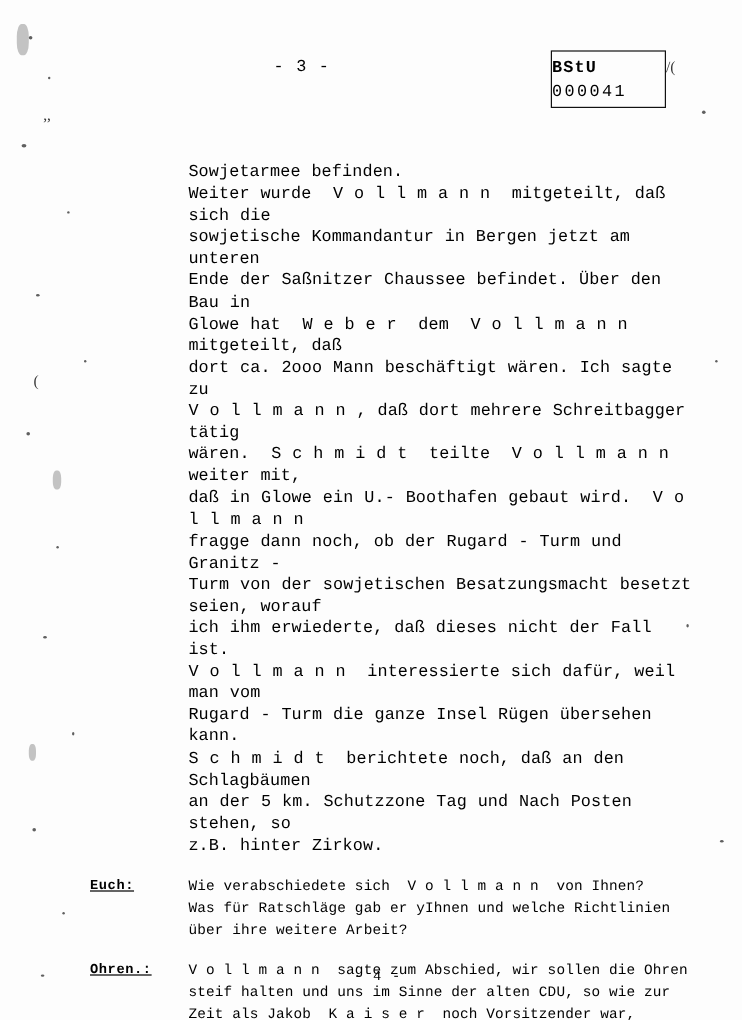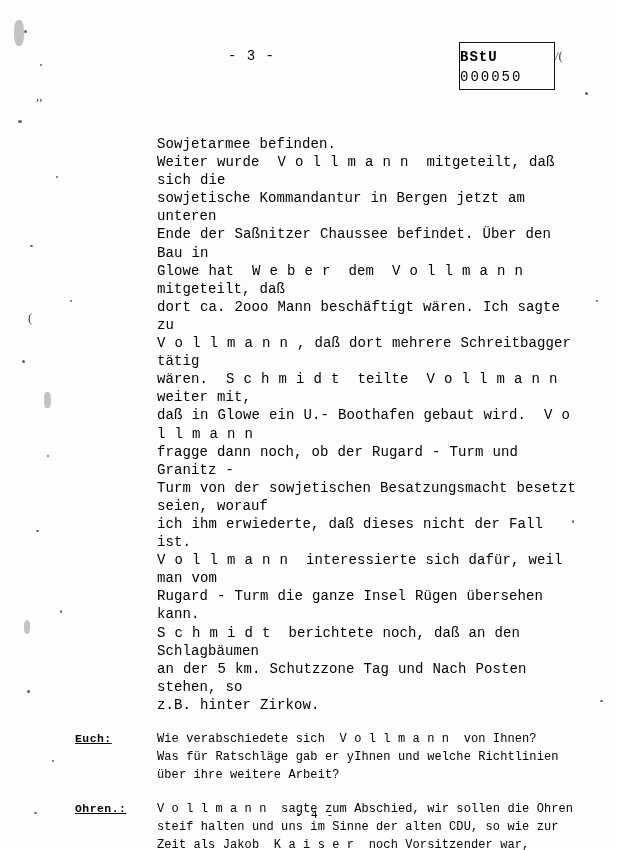--- a/index.html
+++ b/index.html
@@ -145,21 +145,21 @@
   <div class="smudge" style="left:24px;  top:620px; width:6px;  height:14px;"></div>
 
   <div class="edge-mark" style="left:36px; top:88px;">,,</div>
   <div class="edge-mark" style="left:28px; top:310px;">(</div>
   <div class="edge-mark" style="left:555px; top:48px;">/(</div>
 
   <div class="page-number-top">- 3 -</div>
 
   <div class="stamp">
     <div class="stamp-label">BStU</div>
-    <div class="stamp-number">000050</div>
+    <div class="stamp-number">000041</div>
   </div>
 
   <div class="body-block">
 
     <div class="para">Sowjetarmee befinden.
 Weiter wurde  V o l l m a n n  mitgeteilt, daß sich die
 sowjetische Kommandantur in Bergen jetzt am unteren
 Ende der Saßnitzer Chaussee befindet. Über den Bau in
 Glowe hat  W e b e r  dem  V o l l m a n n  mitgeteilt, daß
 dort ca. 2ooo Mann beschäftigt wären. Ich sagte zu

